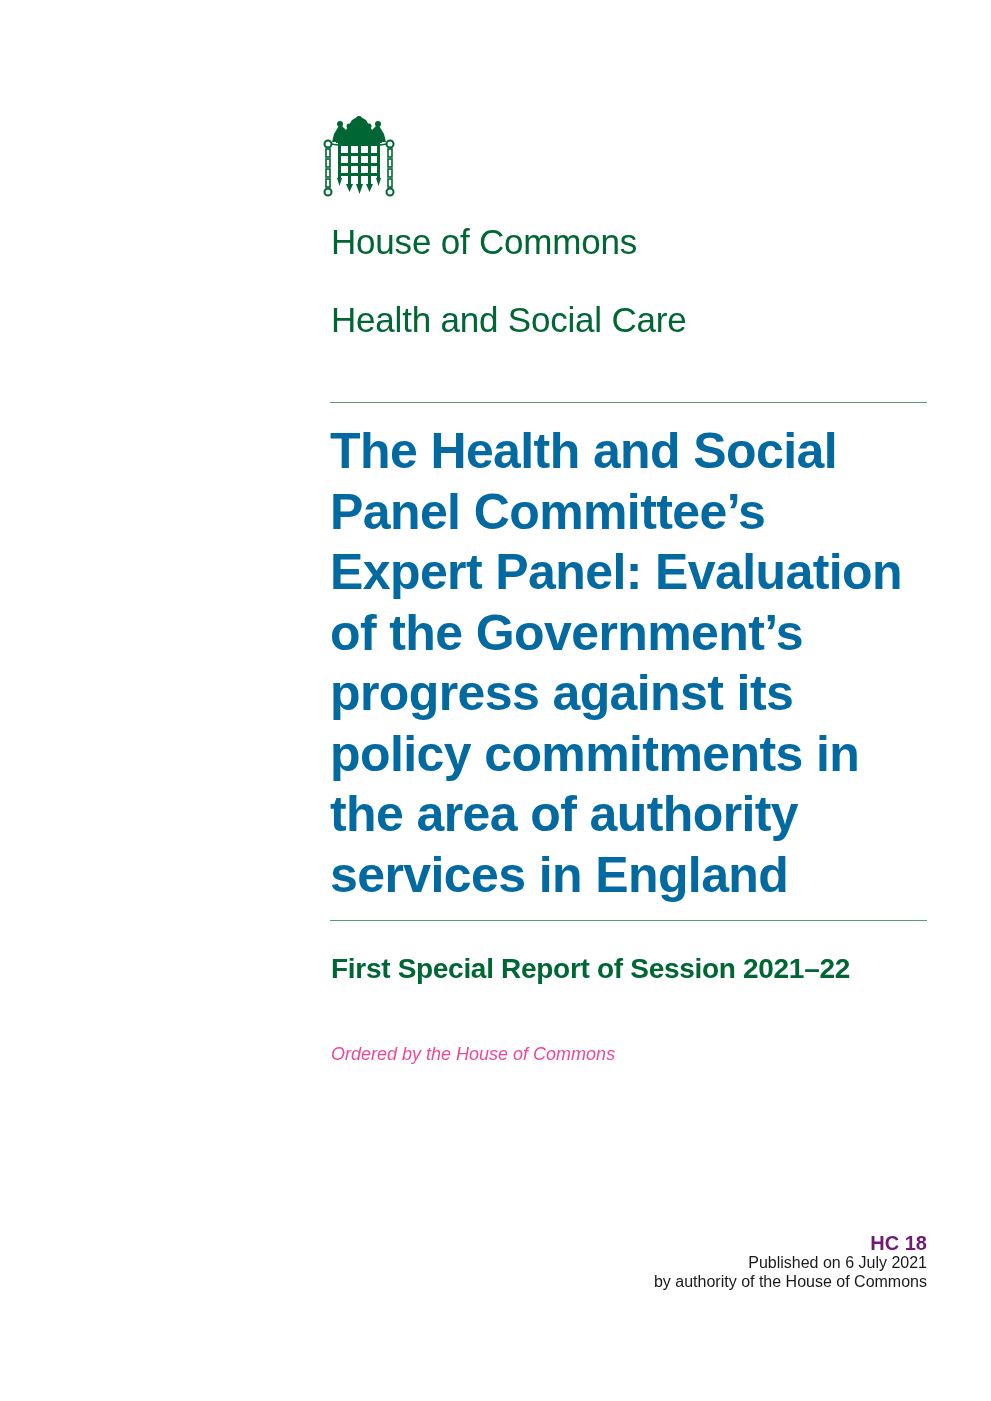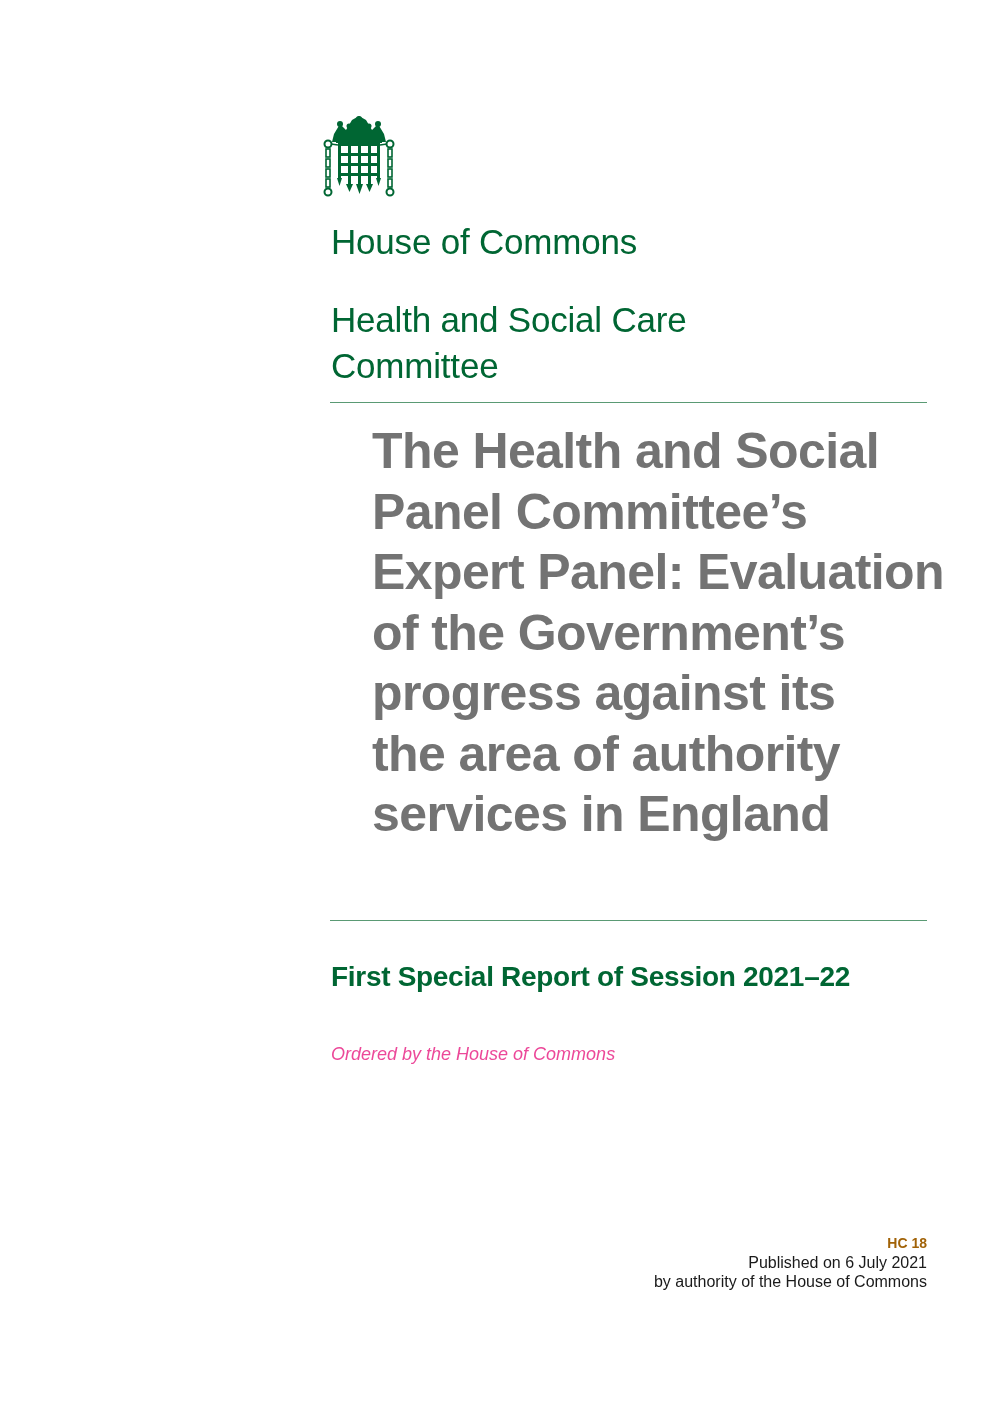--- a/index.html
+++ b/index.html
@@ -4,27 +4,27 @@
   <style>
     html, body { margin: 0; padding: 0; background: #ffffff; }
     body { width: 991px; height: 1401px; position: relative; overflow: hidden;
            font-family: "Liberation Sans", "DejaVu Sans", sans-serif; color: #006633; }
     .logo { position: absolute; left: 322px; top: 116px; width: 74px; height: 82px; }
     .org { position: absolute; left: 331px; top: 222px; font-size: 35px; line-height: 40px; color: #006633; letter-spacing: -0.2px; }
     .committee { position: absolute; left: 331px; top: 285px; width: 600px; font-size: 35px; line-height: 46px; color: #006633; letter-spacing: -0.2px; margin-top: 12px; }
     .rule { position: absolute; left: 330px; width: 597px; height: 1px; background: #5a9a74; }
     .rule1 { top: 402px; }
     .rule2 { top: 920px; }
-    .title { position: absolute; left: 330px; top: 421px; width: 610px; font-size: 50px; line-height: 60.5px; font-weight: bold; color: #737373; letter-spacing: -0.6px; margin-left: 42px; }
+    .title { position: absolute; left: 330px; top: 421px; width: 610px; font-size: 50px; line-height: 60.5px; font-weight: bold; color: #0369a1; letter-spacing: -0.6px; }
     .title span { display: block; white-space: nowrap; }
-    .session { position: absolute; left: 331px; top: 952px; font-size: 28px; line-height: 34px; font-weight: bold; color: #006633; letter-spacing: -0.3px; margin-top: 8px; }
+    .session { position: absolute; left: 331px; top: 952px; font-size: 28px; line-height: 34px; font-weight: bold; color: #006633; letter-spacing: -0.3px; }
     .ordered { position: absolute; left: 331px; top: 1041px; font-size: 18px; line-height: 26px; font-style: italic; color: #ec4899; }
     .ordered span { display: block; }
     .footer { position: absolute; right: 64px; top: 1234px; text-align: right; font-size: 16px; line-height: 19px; color: #1a1a1a; }
-    .footer .hc { font-weight: bold; color: #a16207; font-size: 14px; }
+    .footer .hc { font-weight: bold; color: #701a75; font-size: 20px; }
     .footer span { display: block; }
   </style>
 </head>
 <body>
 
 <div class="logo">
   <svg width="74" height="82" viewBox="0 0 74 82">
     <g fill="#006633">
 
       <path d="M12 18 L18 8 L24 14 L30 4 L37 0 L44 4 L50 14 L56 8 L62 18 L64 26 L10 26 Z"></path>
@@ -65,31 +65,31 @@
       <path d="M9 28 L16 29" stroke="#006633" stroke-width="1.5"></path>
       <path d="M65 28 L58 29" stroke="#006633" stroke-width="1.5"></path>
     </g>
   </svg>
 </div>
 
 <div class="org">House of Commons</div>
 
 <div class="committee">
   <div>Health and Social Care</div>
-  <div>Committee</div>
 </div>
 
 <div class="rule rule1"></div>
 
 <div class="title">
   <span>The Health and Social</span>
   <span>Panel Committee’s</span>
   <span>Expert Panel: Evaluation</span>
   <span>of the Government’s</span>
   <span>progress against its</span>
+  <span>policy commitments in</span>
   <span>the area of authority</span>
   <span>services in England</span>
 </div>
 
 <div class="rule rule2"></div>
 
 <div class="session">First Special Report of Session 2021–22</div>
 
 <div class="ordered">
   <span>Ordered by the House of Commons</span>

